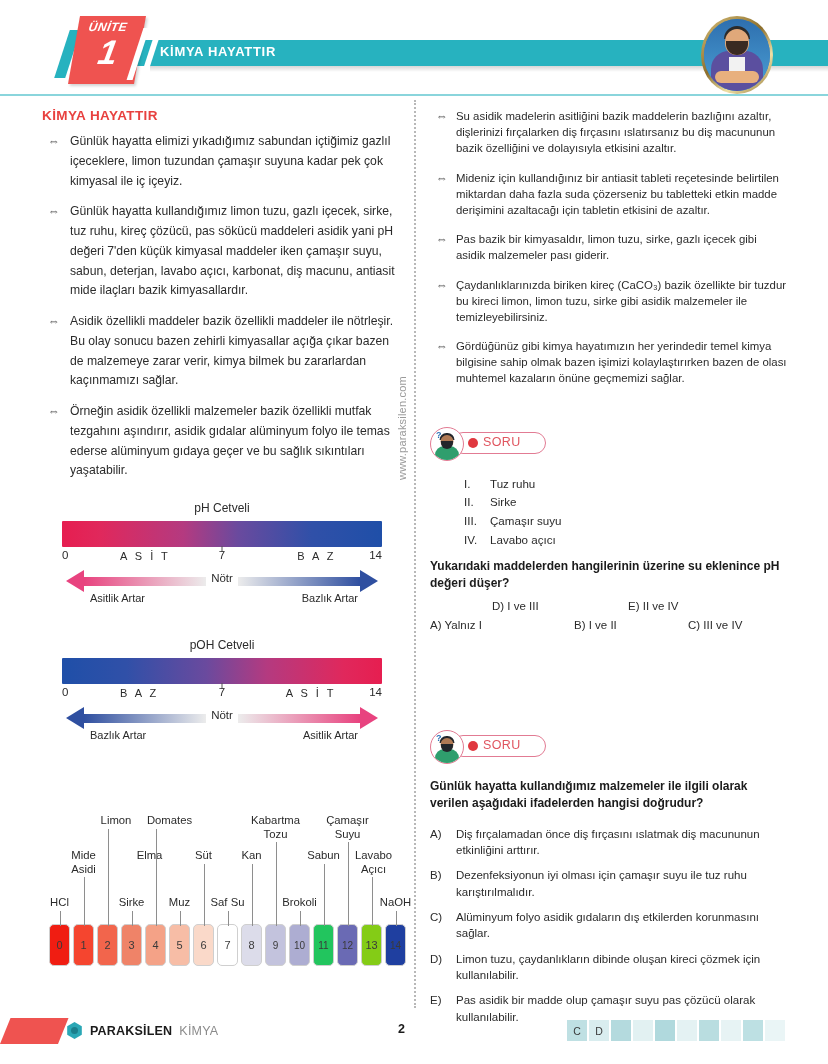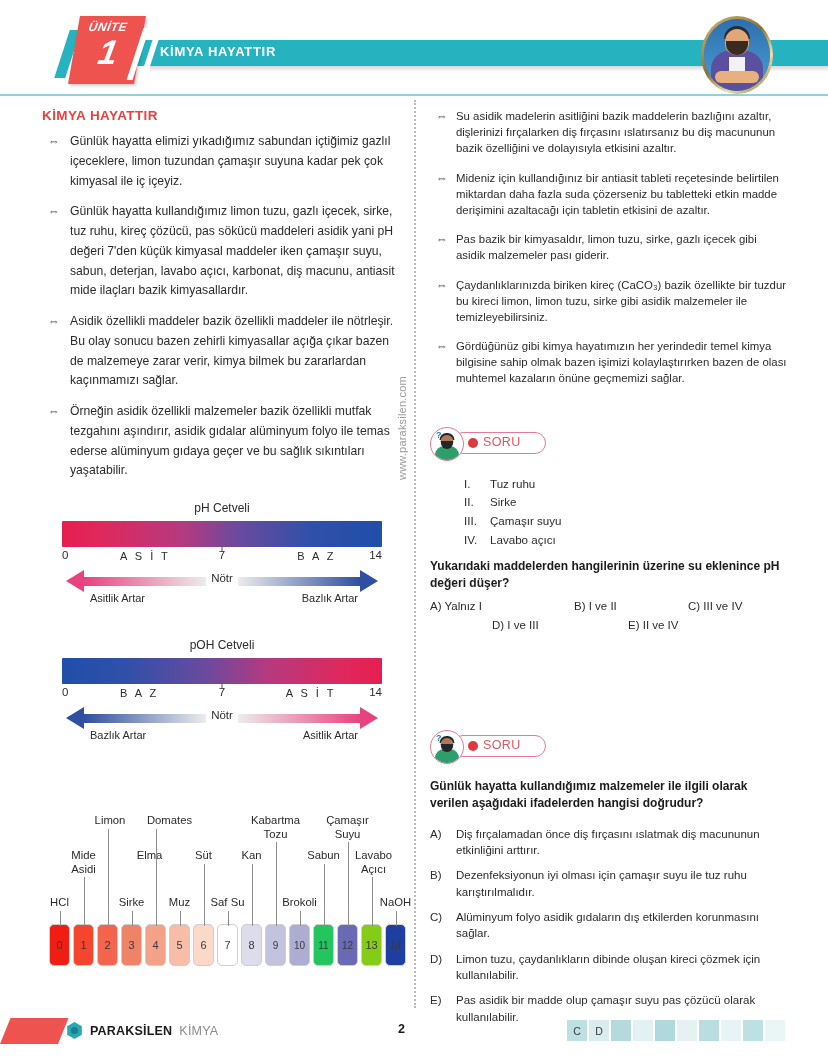--- a/index.html
+++ b/index.html
@@ -487,21 +487,21 @@
         <div class="ph-sq" style="background: #84cc16; font-size: 11px; color: rgb(58, 58, 58);">13</div>
         <div class="ph-sq" style="background: rgb(31, 63, 160); font-size: 10px; color: rgb(58, 58, 58);">14</div>
       </div>
     <div id="ph-annots">
         <div class="ph-leader" style="left: 17.5px; top: 130px; height: 15px;"></div>
         <div class="ph-label" style="left: 0.5px; top: 115px; width: 34px;">HCl</div>
         <div class="ph-leader" style="left: 41.5px; top: 96px; height: 49px;"></div>
         <div class="ph-label" style="left: 19.5px; top: 68px; width: 44px;">Mide
 Asidi</div>
         <div class="ph-leader" style="left: 65.5px; top: 48px; height: 97px;"></div>
-        <div class="ph-label" style="left: 45px; top: 33px; width: 46px; text-align: center;">Limon</div>
+        <div class="ph-label" style="left: 51px; top: 33px; width: 46px; text-align: center;">Limon</div>
         <div class="ph-leader" style="left: 89.5px; top: 130px; height: 15px;"></div>
         <div class="ph-label" style="left: 70.5px; top: 115px; width: 38px;">Sirke</div>
         <div class="ph-leader" style="left: 113.5px; top: 83px; height: 62px;"></div>
         <div class="ph-label" style="left: 88.5px; top: 68px; width: 38px;">Elma</div>
         <div class="ph-leader" style="left: 113.5px; top: 48px; height: 97px;"></div>
         <div class="ph-label" style="left: 97.5px; top: 33px; width: 60px;">Domates</div>
         <div class="ph-leader" style="left: 137.5px; top: 130px; height: 15px;"></div>
         <div class="ph-label" style="left: 121.5px; top: 115px; width: 32px;">Muz</div>
         <div class="ph-leader" style="left: 161.5px; top: 83px; height: 62px;"></div>
         <div class="ph-label" style="left: 146.5px; top: 68px; width: 30px;">Süt</div>
@@ -579,28 +579,28 @@
       <span>Çamaşır suyu</span>
     </li>
     <li>
       <span class="rn">IV.</span>
       <span>Lavabo açıcı</span>
     </li>
   </ul>
 
   <div class="q-stem">Yukarıdaki maddelerden hangilerinin üzerine su eklenince pH değeri düşer?</div>
 
+  <div class="q-opts-row second">
+    <span class="o1">D) I ve III</span>
+    <span class="o2">E) II ve IV</span>
+  </div>
   <div class="q-opts-row">
     <span class="o1">A) Yalnız I</span>
     <span class="o2">B) I ve II</span>
     <span class="o3">C) III ve IV</span>
-  </div>
-  <div class="q-opts-row second">
-    <span class="o1">D) I ve III</span>
-    <span class="o2">E) II ve IV</span>
   </div>
 
   <div class="soru-badge" style="margin-top:92px;">
     <div class="soru-pill"></div>
     <div class="soru-dot"></div>
     <div class="soru-text">SORU</div>
     <div class="soru-circ">
       <div class="sc-body"></div>
       <div class="sc-hair"></div>
       <div class="sc-head"></div>

